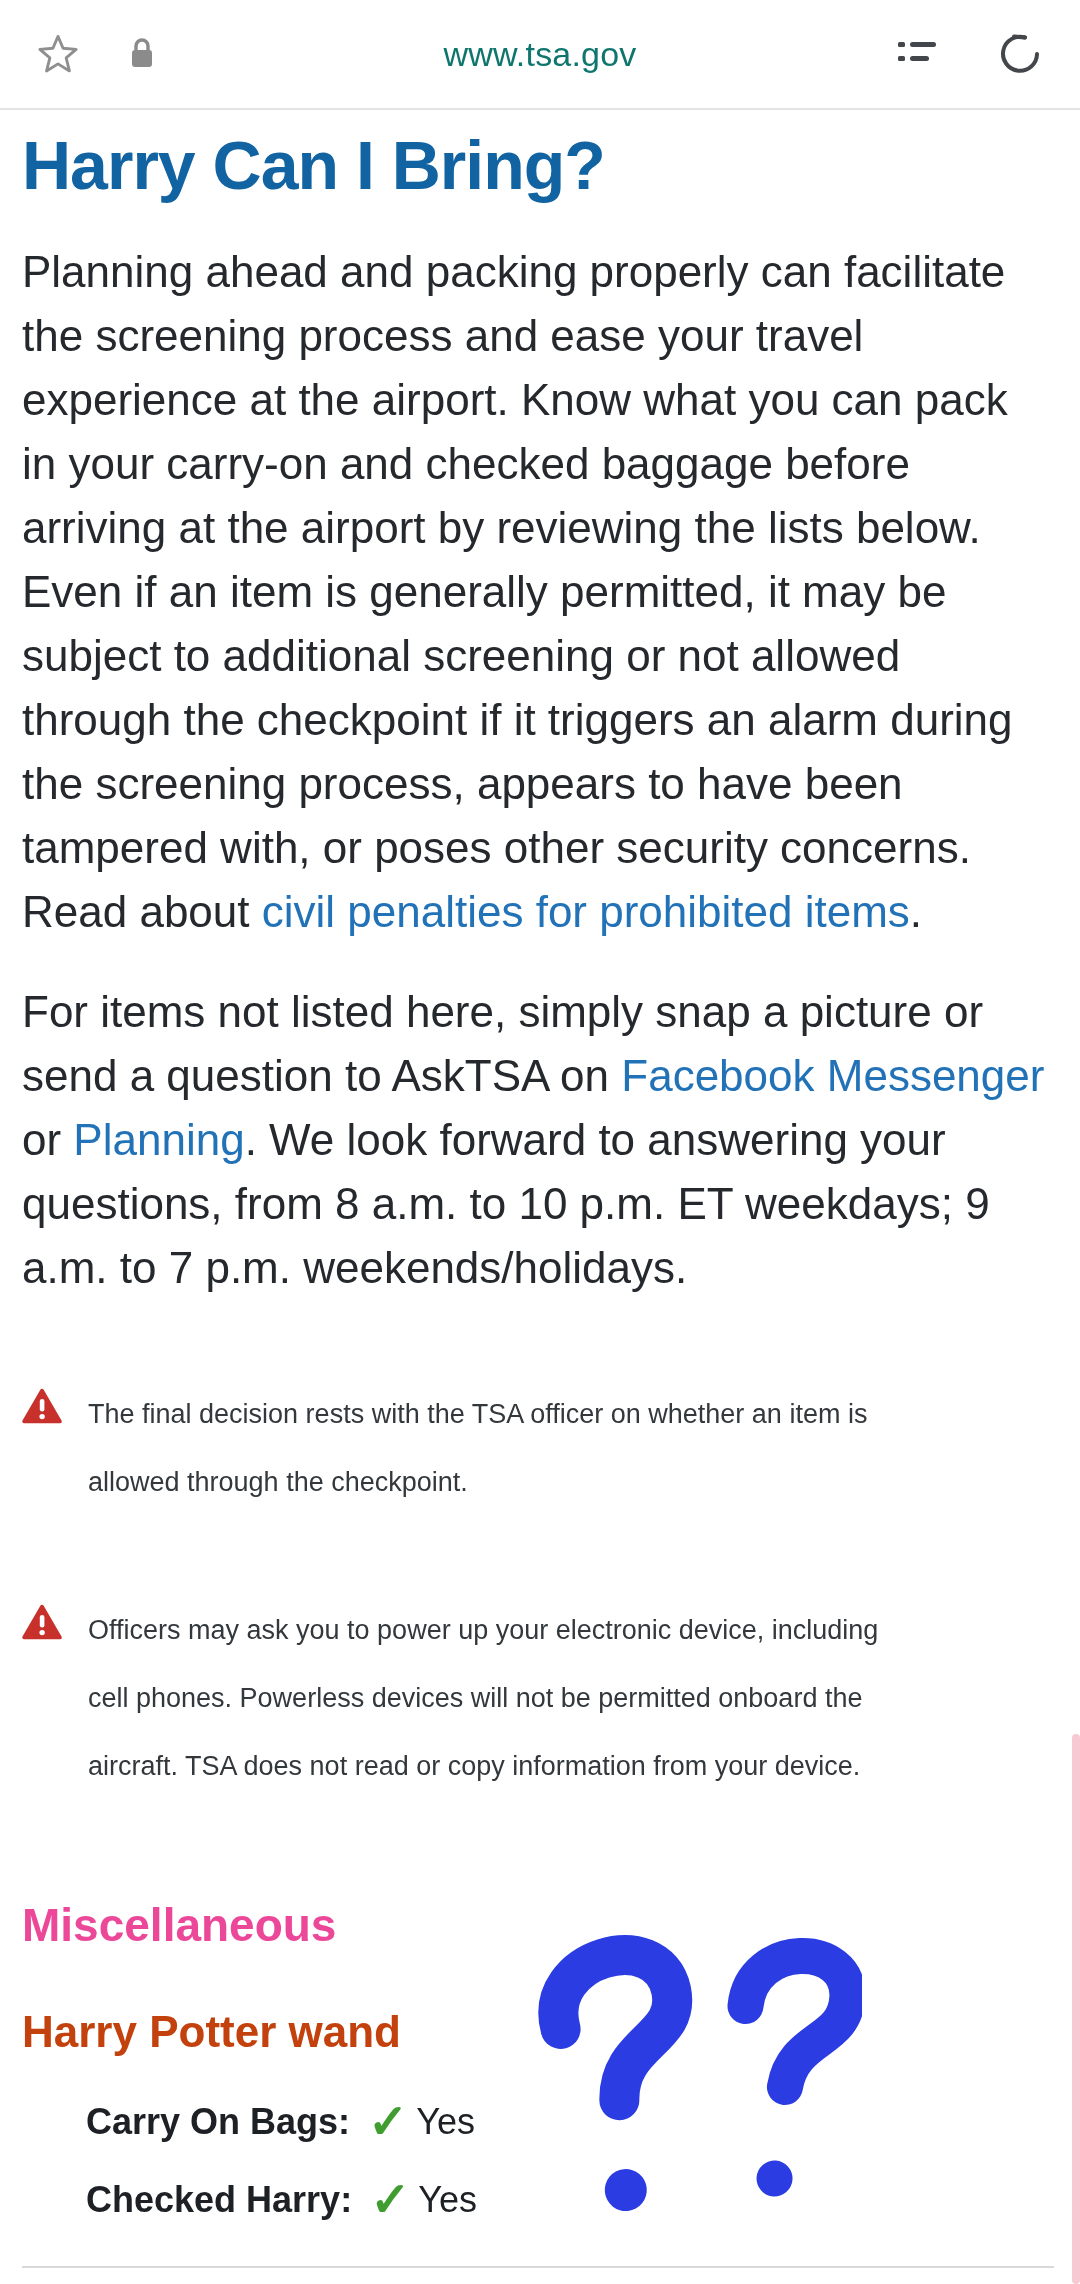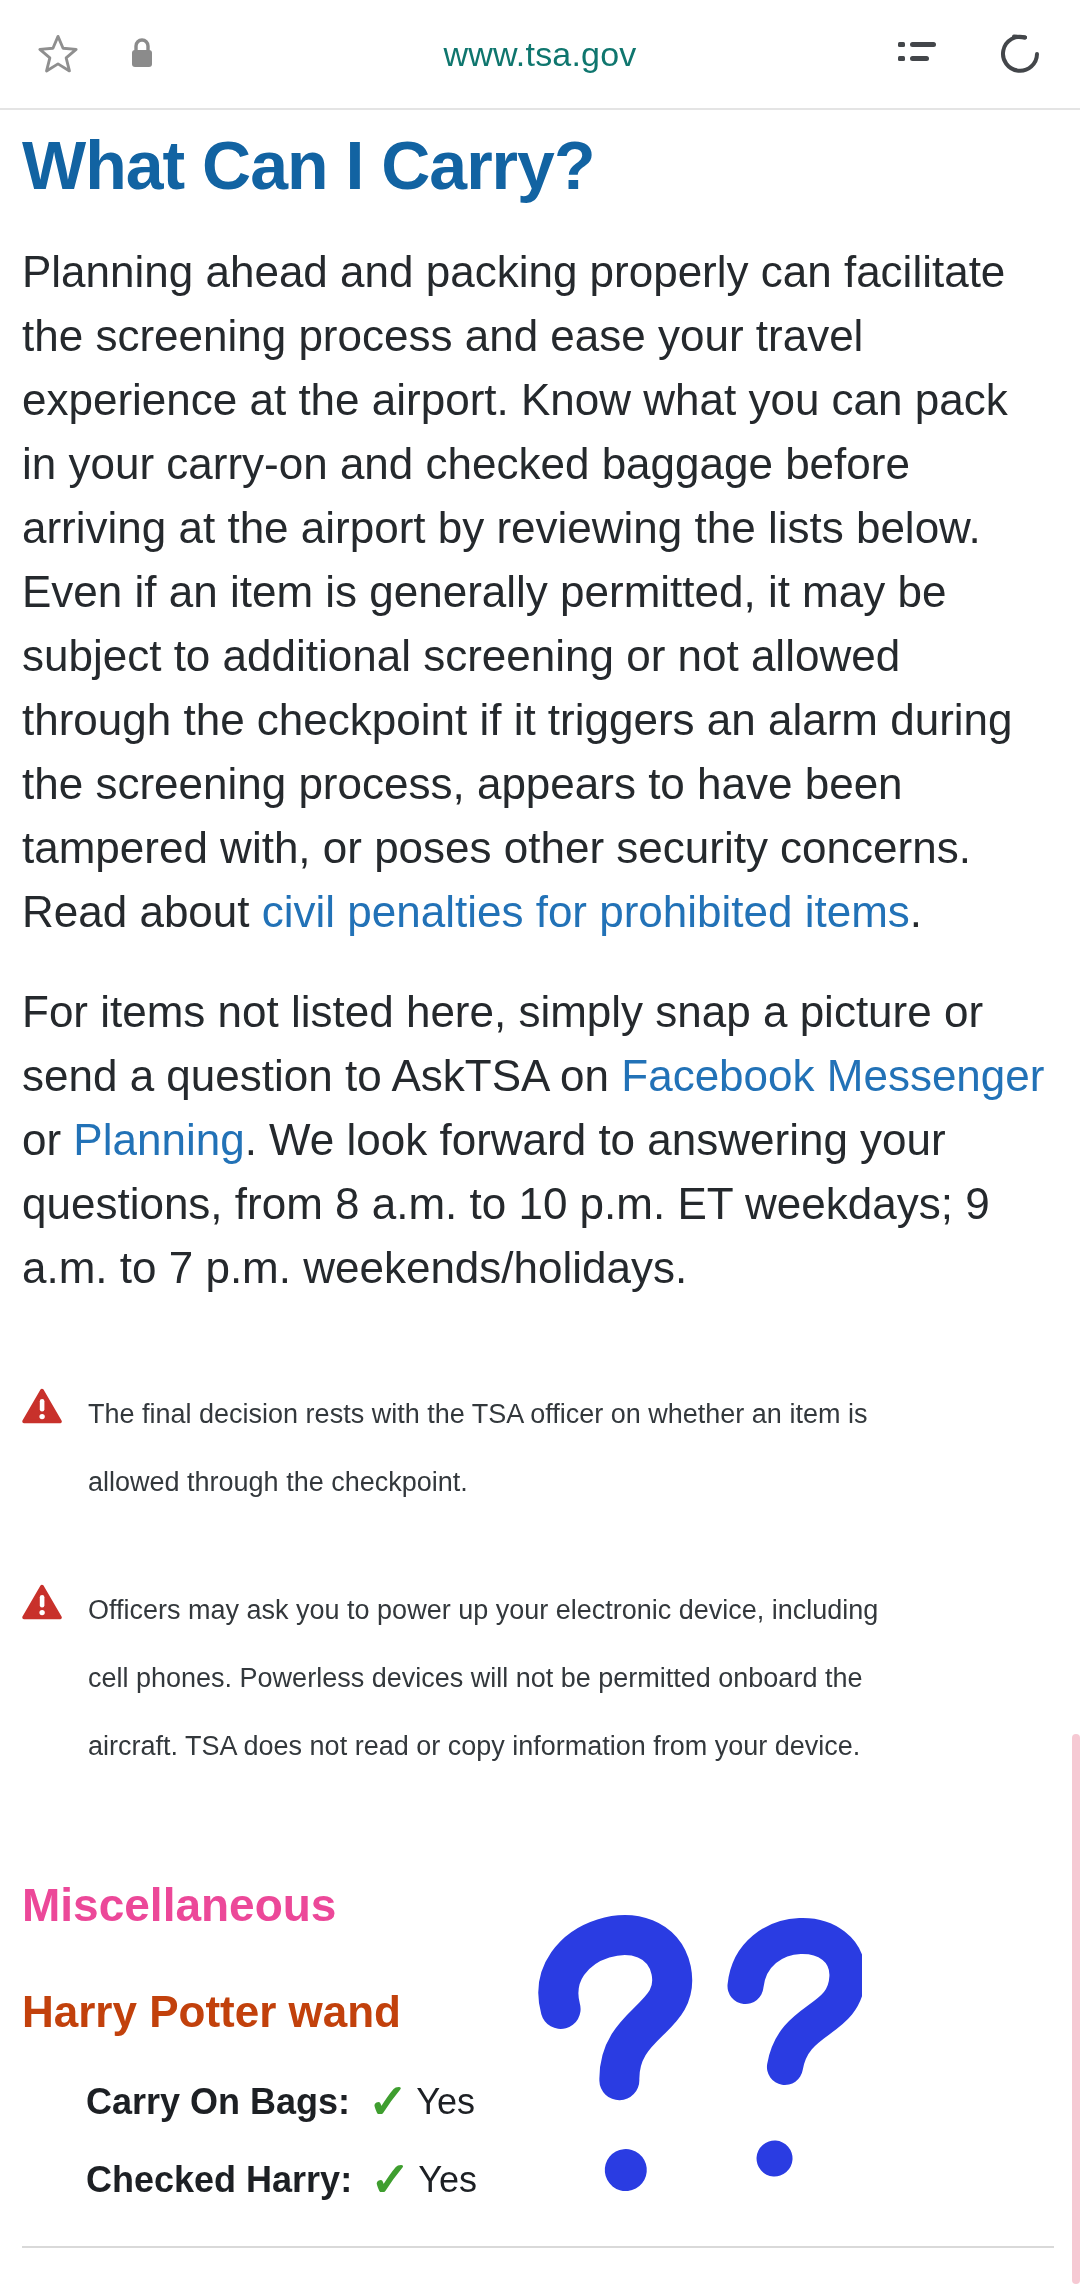--- a/index.html
+++ b/index.html
@@ -35,21 +35,21 @@
     color:#1263a2; letter-spacing:-1px;
   }
   p.body {
     margin-top:36px;
     font-size:44px; line-height:64px; color:#25292d;
   }
   a { color:#2272b7; text-decoration:none; cursor:pointer; }
 
   .warning {
     display:flex; align-items:flex-start;
-    margin-top:60px; padding-right:150px;
+    margin-top:80px; padding-right:150px;
   }
   .warning:first-of-type { margin-top:80px; }
   .warning .w-icon { flex:0 0 auto; margin-right:26px; margin-top:8px; }
   .warning .w-text {
     font-size:27px; line-height:68px; color:#33383c;
   }
 
   .misc { position:relative; padding-top:98px; }
   h2.section-title {
     font-size:46px; line-height:54px; font-weight:bold; color:#ec4899;
@@ -112,21 +112,21 @@
       <svg width="48" height="48" viewBox="0 0 48 48">
         <path d="M 29 7.5 A 17 17 0 1 0 41 24" fill="none" stroke="#43464a" stroke-width="4" stroke-linecap="round"></path>
         <path d="M 18 6.5 L 29 7.5" fill="none" stroke="#43464a" stroke-width="4" stroke-linecap="round"></path>
       </svg>
     </span>
   </div>
 </div>
 
 <div class="content">
 
-  <h1>What Can I Carry?</h1>
+  <h1>Harry Can I Bring?</h1>
 
   <p class="body"><span>Planning ahead and packing properly can facilitate the screening process and ease your travel experience at the airport. Know what you can pack in your carry-on and checked baggage before arriving at the airport by reviewing the lists below. Even if an item is generally permitted, it may be subject to additional screening or not allowed through the checkpoint if it triggers an alarm during the screening process, appears to have been tampered with, or poses other security concerns. Read about </span><a href="#">civil penalties for prohibited items</a><span>.</span></p>
 
   <p class="body"><span>For items not listed here, simply snap a picture or send a question to AskTSA on </span><a href="#">Facebook Messenger</a><span> or </span><a href="#">Planning</a><span>. We look forward to answering your questions, from 8 a.m. to 10 p.m. ET weekdays; 9 a.m. to 7 p.m. weekends/holidays.</span></p>
 
   <div class="warning">
     <span class="w-icon">
       <svg width="40" height="37" viewBox="0 0 40 37">
         <path d="M20 2.5 L38 33.5 H2 Z" fill="#c8312b" stroke="#c8312b" stroke-width="3.5" stroke-linejoin="round"></path>
         <rect x="17.8" y="11" width="4.6" height="12.5" rx="2.3" fill="#ffffff"></rect>

